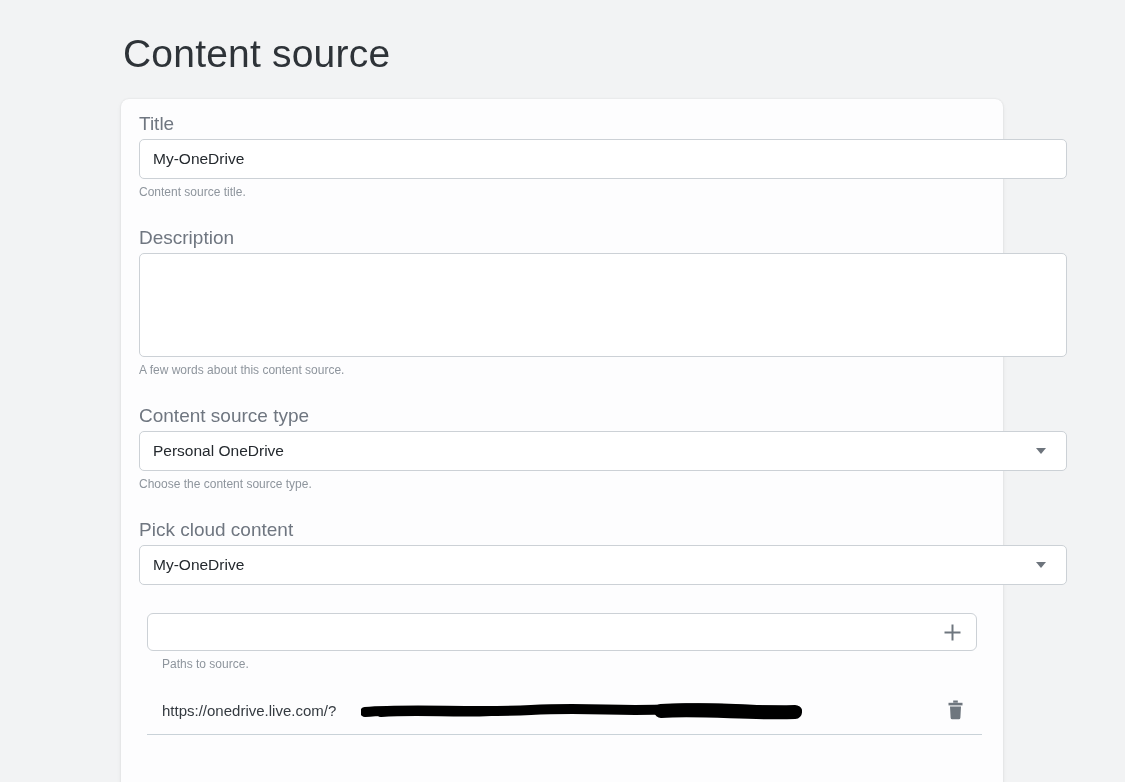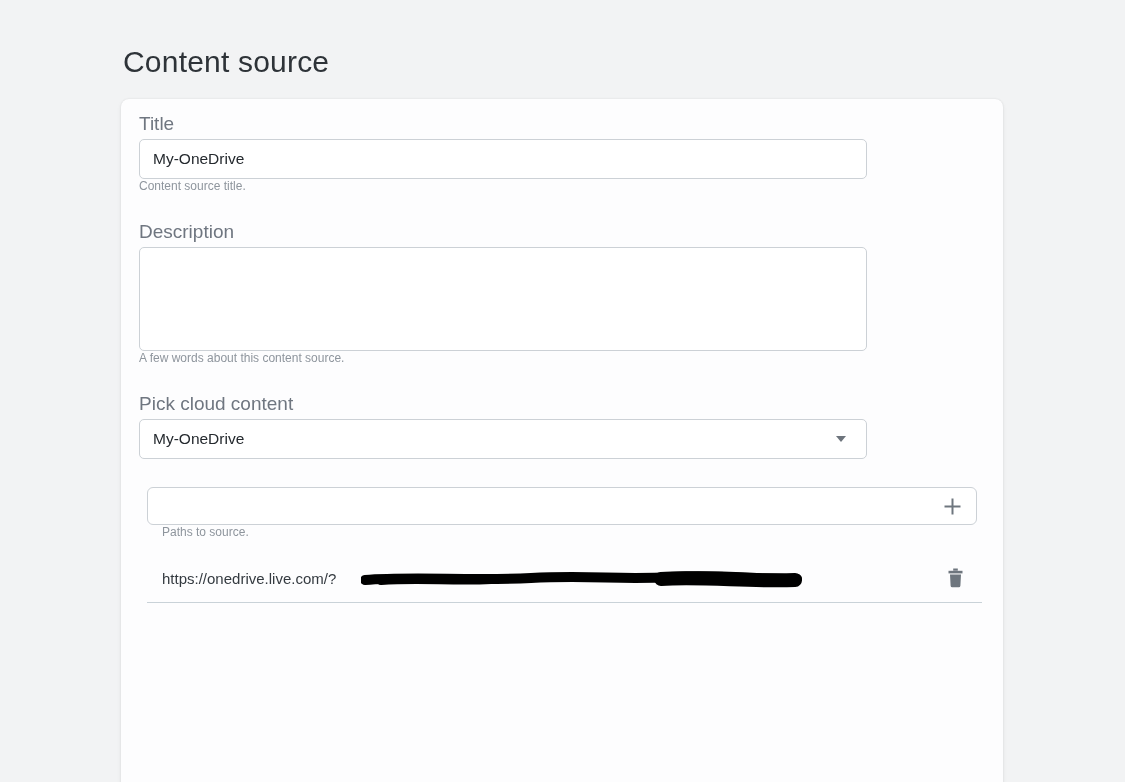--- a/index.html
+++ b/index.html
@@ -5,22 +5,22 @@
   * { box-sizing: border-box; margin: 0; padding: 0; }
   html, body {
     width: 1125px; height: 782px;
     background: #f2f3f4;
     font-family: "Liberation Sans", sans-serif;
     overflow: hidden;
     position: relative;
   }
   .page-title {
     position: absolute;
-    left: 123px; top: 45px;
-    font-size: 30px;
+    left: 123px; top: 32px;
+    font-size: 39px;
     font-weight: 400;
     color: #2e3338;
     letter-spacing: 0.2px;
   }
   .card {
     position: absolute;
     left: 121px; top: 99px;
     width: 882px; height: 700px;
     background: #fdfdfe;
     border-radius: 8px;
@@ -30,21 +30,21 @@
   .form-group { margin-bottom: 30px; }
   .form-group.tight { margin-bottom: 28px; }
   .field-label {
     display: block;
     font-size: 19px;
     color: #6f7680;
     margin-bottom: 7px;
     line-height: 17px;
   }
   .text-input, .textarea, .select-box, .path-input-row {
-    width: 728px;
+    width: 928px;
     background: #ffffff;
     border: 1px solid #ccd1d6;
     border-radius: 5px;
     font-family: "Liberation Sans", sans-serif;
     font-size: 15.5px;
     color: #24292e;
   }
   .text-input {
     height: 40px;
     padding: 0 13px;
@@ -69,21 +69,21 @@
   .caret-down {
     width: 0; height: 0;
     border-left: 5.5px solid transparent;
     border-right: 5.5px solid transparent;
     border-top: 6.5px solid #6d747c;
     margin-right: 6px;
   }
   .helper-text {
     font-size: 12px;
     color: #8e959d;
-    margin-top: 0;
+    margin-top: 6px;
     line-height: 14px;
   }
   
   .path-input-row {
     margin-left: 8px;
     width: 830px;
     height: 38px;
     border-radius: 6px;
     display: flex;
     align-items: center;
@@ -146,20 +146,28 @@
     <input class="text-input" type="text" value="My-OneDrive" style="">
     <div class="helper-text">Content source title.</div>
   </div>
 
   <div class="form-group">
     <label class="field-label">Description</label>
     <textarea class="textarea" style=""></textarea>
     <div class="helper-text">A few words about this content source.</div>
   </div>
 
+  <div class="form-group">
+    <label class="field-label">Content source type</label>
+    <div class="select-box">
+      <span>Personal OneDrive</span>
+      <span class="caret-down"></span>
+    </div>
+    <div class="helper-text">Choose the content source type.</div>
+  </div>
 
   <div class="form-group tight">
     <label class="field-label">Pick cloud content</label>
     <div class="select-box">
       <span>My-OneDrive</span>
       <span class="caret-down"></span>
     </div>
   </div>
 
   <div class="form-group">

